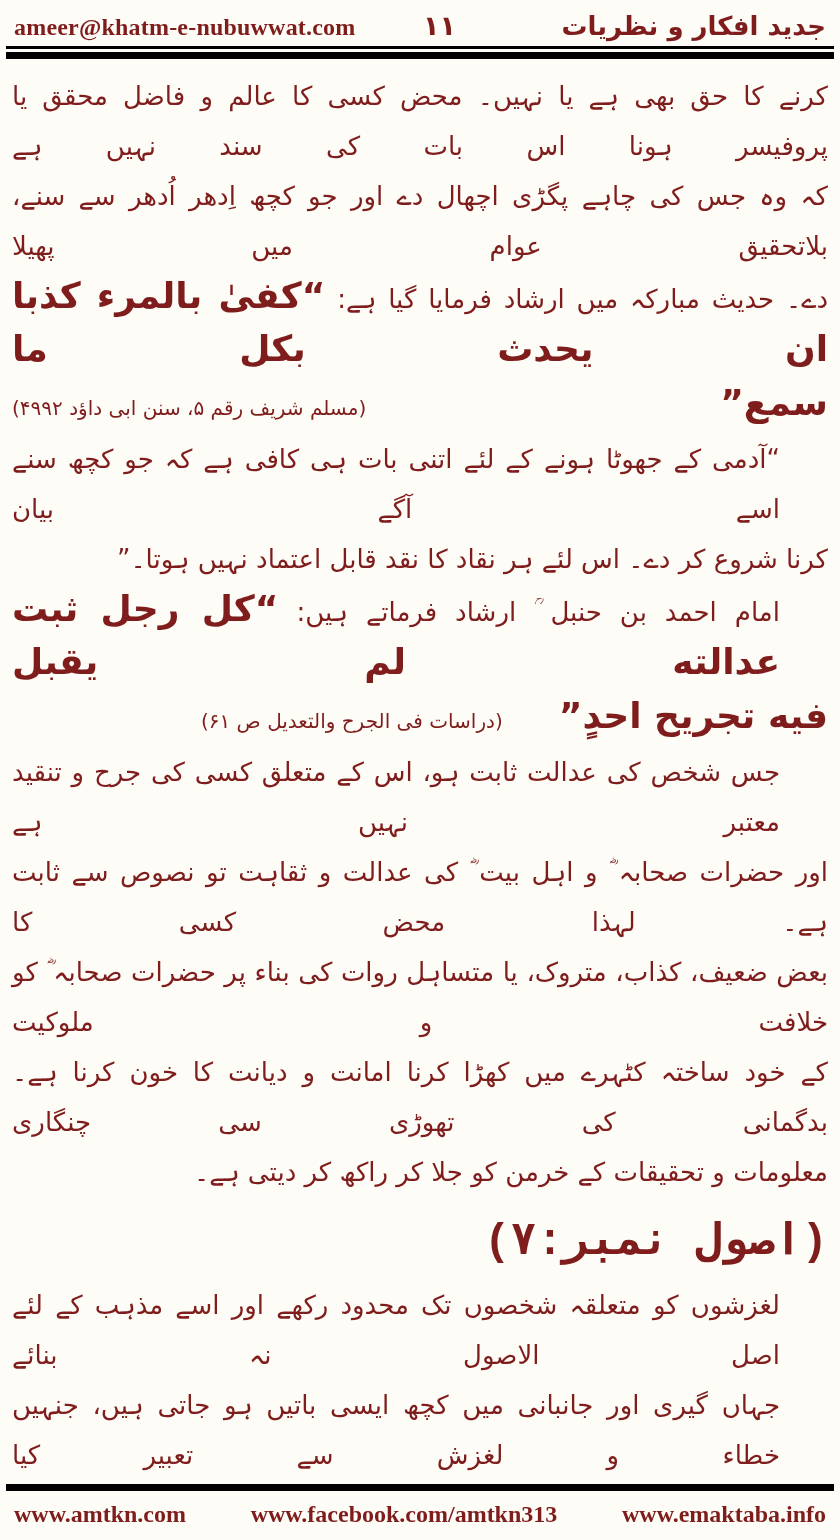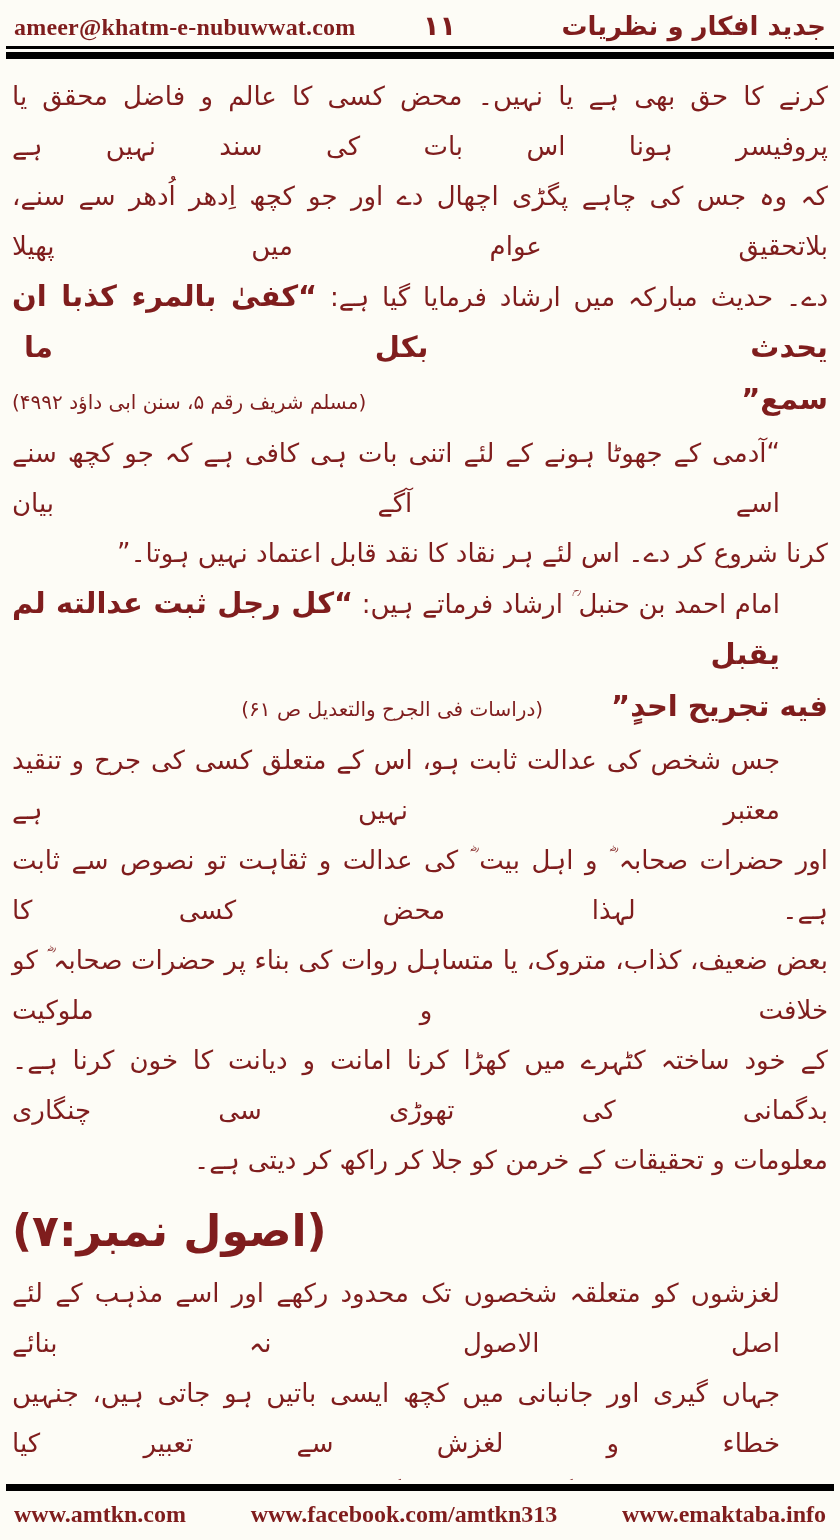--- a/index.html
+++ b/index.html
@@ -12,25 +12,25 @@
   .hdr{display:flex;justify-content:space-between;align-items:flex-end;padding:10px 14px 2px;}
   .hdr .email{font-family:"Liberation Serif",serif;font-weight:700;font-size:24px;letter-spacing:.2px;}
   .hdr .pnum{font-size:27px;font-weight:700;direction:rtl;}
   .hdr .btitle{font-size:26px;font-weight:700;direction:rtl;margin-left:38px;}
   .double-rule{margin:3px 6px 0;height:13px;border-top:3px solid #000;border-bottom:7px solid #000;box-sizing:border-box;background:transparent;}
   
   main{flex:1;direction:rtl;padding:12px 12px 0;overflow:hidden;}
   .line{margin:0;font-size:26px;line-height:50px;text-align:justify;text-align-last:justify;}
   .last{text-align-last:right;}
   .indent{padding-right:48px;}
-  .arab{font-weight:700;font-size:29px;margin-left:12px;}
+  .arab{font-weight:700;font-size:36px;}
   .ref{font-size:20px;font-weight:400;}
   .split{display:flex;justify-content:space-between;align-items:baseline;font-size:26px;line-height:52px;margin:0;}
   .split2{display:flex;justify-content:flex-start;gap:56px;align-items:baseline;font-size:26px;line-height:52px;margin:0;}
-  .principle{font-size:44px;font-weight:700;text-align:left;margin:18px 0 10px;line-height:1.25;}
+  .principle{font-size:44px;font-weight:700;text-align:right;margin:18px 0 10px;line-height:1.25;font-family:Liberation Mono, monospace;}
   
   .bottom-rule{margin:4px 6px 0;height:7px;background:#000;}
   footer{display:flex;justify-content:space-between;align-items:center;padding:10px 14px 12px;
          font-family:"Liberation Serif",serif;font-weight:700;font-size:24px;gap:20px;}
 </style>
 </head>
 <body>
 
 <div class="page">
 

